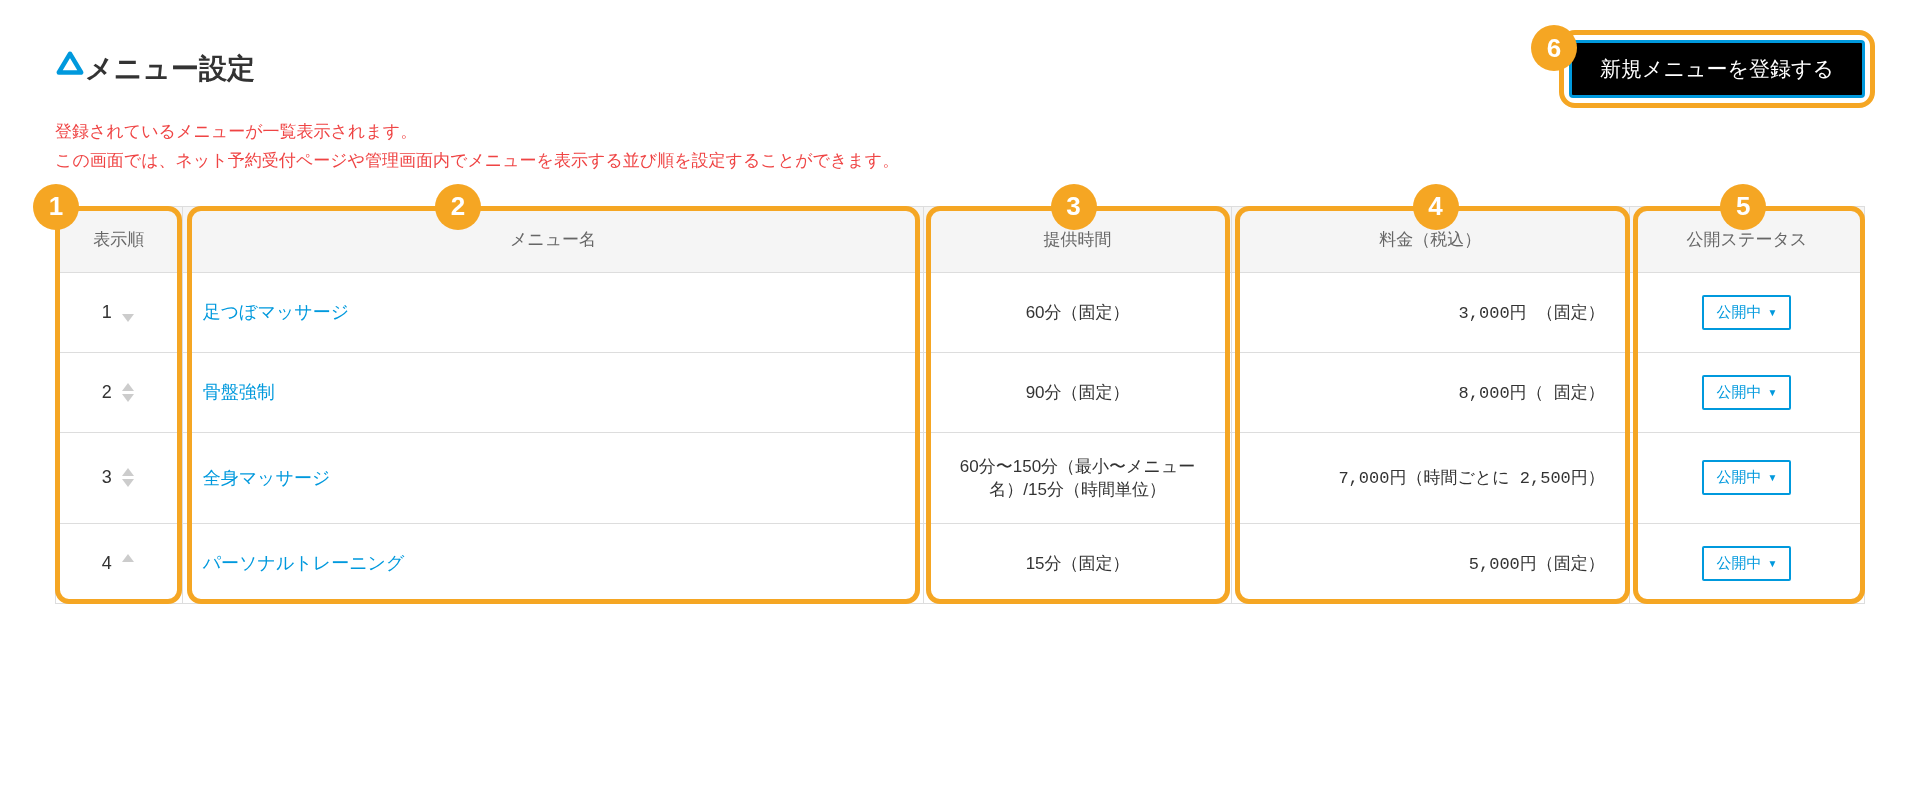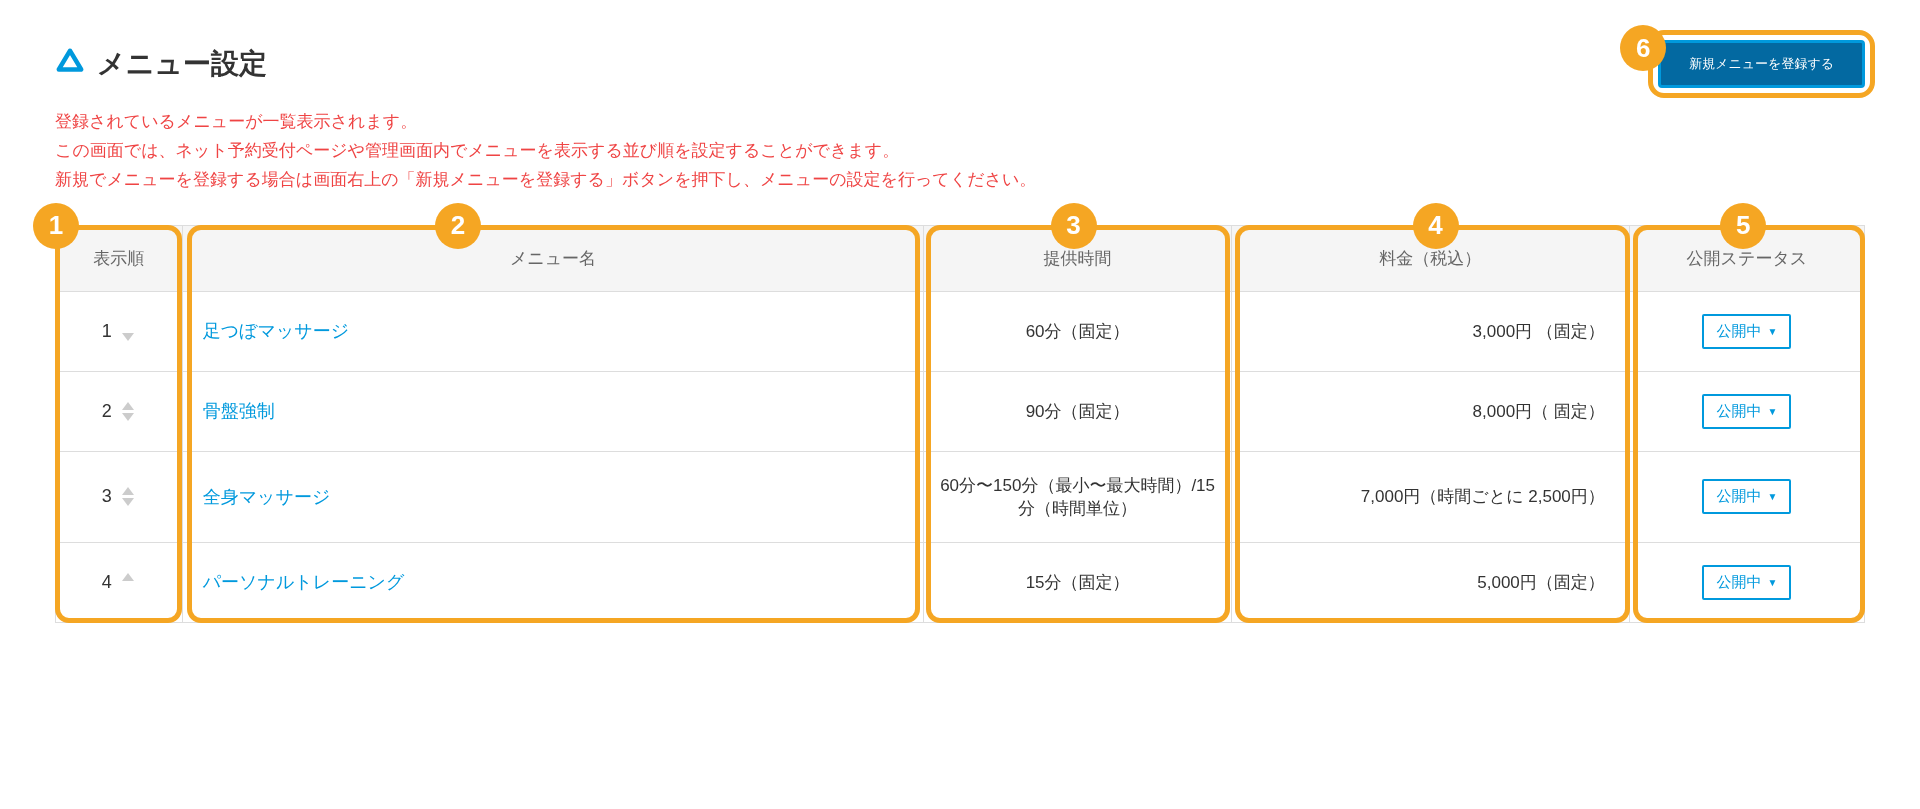--- a/index.html
+++ b/index.html
@@ -17,41 +17,40 @@
     
     .header-row {
       display: flex;
       justify-content: space-between;
       align-items: center;
       margin-bottom: 20px;
     }
     
     .title-group {
       display: flex;
-      align-items: center;
-      gap: 12px;
+      gap: 0;
     }
     
     .logo-icon {
       width: 30px;
       height: 30px;
     }
     
     .page-title {
       font-size: 28px;
       font-weight: bold;
       color: #333;
     }
     
     .primary-button {
-      background: #0369a1;
+      background: #000000;
       color: #fff;
       border: 3px solid #0099dd;
       padding: 12px 28px;
-      font-size: 13px;
+      font-size: 21px;
       font-weight: 500;
       cursor: pointer;
       border-radius: 4px;
       position: relative;
     }
     
     .button-highlight {
       position: absolute;
       top: -10px;
       left: -10px;
@@ -142,20 +141,21 @@
     .menu-link {
       color: #0099dd;
       text-decoration: none;
       font-size: 18px;
       margin-top: 38px;
     }
     
     .price-cell {
       text-align: right !important;
       padding-right: 24px !important;
+      font-family: Liberation Mono, monospace;
     }
     
     .status-btn {
       display: inline-flex;
       align-items: center;
       gap: 4px;
       border: 2px solid #0099dd;
       background: #fff;
       color: #0099dd;
       padding: 6px 12px;
@@ -221,21 +221,20 @@
   <div style="position:relative;">
     <button class="primary-button">新規メニューを登録する</button>
     <div class="button-highlight"></div>
     <div class="annotation-badge badge-6">6</div>
   </div>
 </div>
 
 <div class="description">
   <div>登録されているメニューが一覧表示されます。</div>
   <div>この画面では、ネット予約受付ページや管理画面内でメニューを表示する並び順を設定することができます。</div>
-  <div>新規でメニューを登録する場合は画面右上の「新規メニューを登録する」ボタンを押下し、メニューの設定を行ってください。</div>
 </div>
 
 <div class="table-container">
   <div class="col-highlight hl-1"></div>
   <div class="col-highlight hl-2"></div>
   <div class="col-highlight hl-3"></div>
   <div class="col-highlight hl-4"></div>
   <div class="col-highlight hl-5"></div>
 
   <div class="annotation-badge badge-1">1</div>
@@ -313,21 +312,21 @@
         </div>
         <div class="arrow-btn" style="">
           <svg width="12" height="8" viewBox="0 0 12 8">
                     <path d="M6 8 L12 0 L0 0 Z"></path>
                   </svg>
         </div>
       </div>
     </div>
           </td>
           <td class="menu-name-cell"><a href="#" class="menu-link">全身マッサージ</a></td>
-          <td>60分〜150分（最小〜最大時間）/15分（時間単位）</td>
+          <td>60分〜150分（最小〜メニュー名）/15分（時間単位）</td>
           <td class="price-cell">7,000円（時間ごとに 2,500円）</td>
           <td><button class="status-btn">公開中</button></td>
         </tr>
         <tr>
           <td>
     <div class="order-cell">
       <span class="order-num">4</span>
       <div class="order-arrows">
         <div class="arrow-btn" style="">
           <svg width="12" height="8" viewBox="0 0 12 8">

